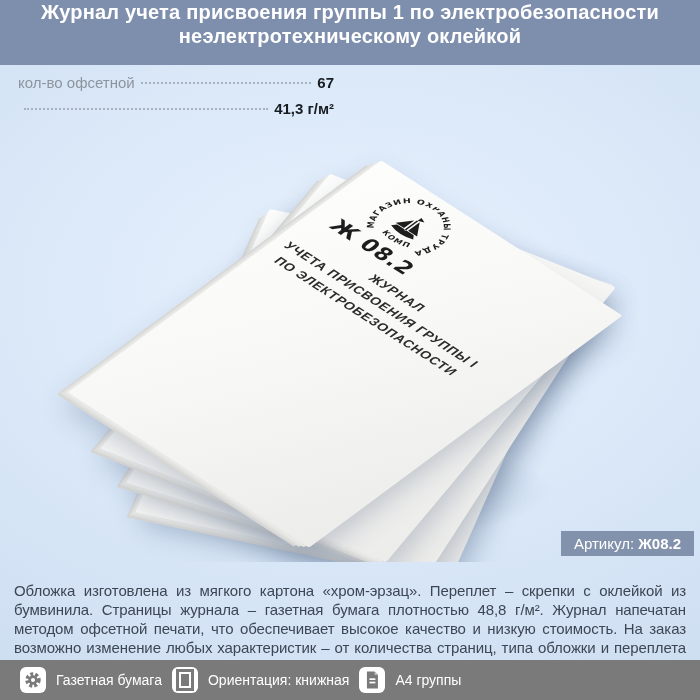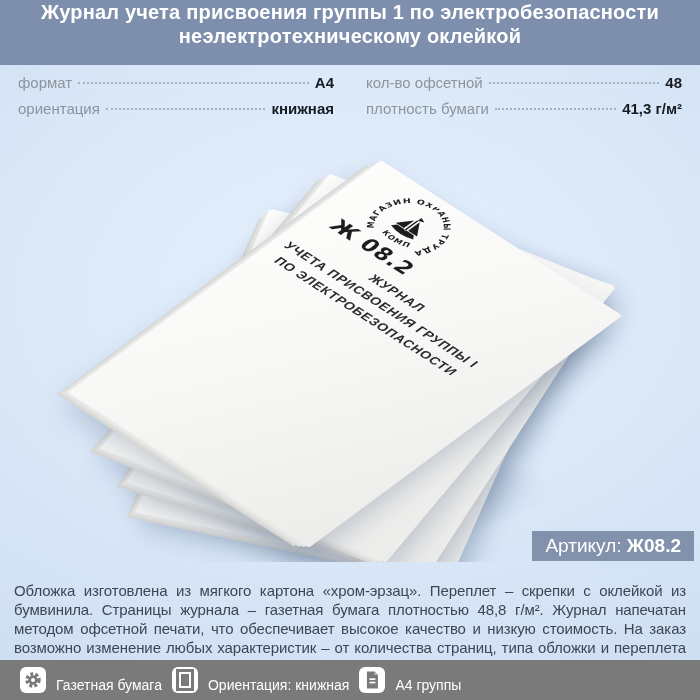--- a/index.html
+++ b/index.html
@@ -37,31 +37,31 @@
   .j4{transform:translate(-50%,-50%) translate(10px,80px) scaleY(.69) rotate(17deg);z-index:1;}
 
   .stamp{position:absolute;top:12px;left:26px;width:104px;height:100px;}
   .stamp text, .stamp textPath{fill:#1d1d1d;font-family:"DejaVu Sans",sans-serif;}
   .cover-title{position:absolute;top:118px;left:0;width:100%;margin-left:-22px;
     text-align:center;color:#2b2b2b;font-weight:700;font-size:15px;
     letter-spacing:.9px;line-height:23px;}
 
   
   .badge{position:absolute;top:531px;right:6px;z-index:10;background:#8292ad;
-    color:#fff;font-size:19px;padding:4px 13px;}
+    color:#fff;font-size:15px;padding:4px 13px;}
   .badge b{font-weight:700;}
 
   
   .desc{position:absolute;top:566px;left:14px;right:14px;color:#3d4654;
     font-size:15px;line-height:19px;text-align:justify;letter-spacing:-.1px;}
 
   
   .footer{position:absolute;left:0;right:0;bottom:0;height:40px;background:#7a7a7a;
     display:flex;align-items:center;gap:10px;padding-left:20px;box-sizing:border-box;}
-  .f-item{display:flex;align-items:flex-end;gap:10px;color:#fff;font-size:14px;white-space:nowrap;}
+  .f-item{display:flex;align-items:center;gap:10px;color:#fff;font-size:14px;white-space:nowrap;}
   .f-icon{width:26px;height:26px;background:#fff;border-radius:6px;flex:0 0 auto;
     display:flex;align-items:center;justify-content:center;}
   .orient-box{width:12px;height:16px;border:3px solid #7a7a7a;display:flex;
     align-items:center;justify-content:center;}
   .orient-box span{display:block;width:8px;height:12px;background:#7a7a7a;}
 </style>
 </head>
 <body>
 
 <div class="page">
@@ -69,38 +69,25 @@
   <div class="header">
     <div>Журнал учета присвоения группы 1 по электробезопасности</div>
     <div>неэлектротехническому оклейкой</div>
   </div>
 
   <div class="content-bg"></div>
 
   <div class="specs">
     <div>
       <div class="spec-row">
-        <span class="spec-label">формат</span>
+        <span class="spec-label">кол-во офсетной</span>
         <span class="spec-dots"></span>
-        <span class="spec-value">А4</span>
+        <span class="spec-value">67</span>
       </div>
       <div class="spec-row">
-        <span class="spec-label">ориентация</span>
-        <span class="spec-dots"></span>
-        <span class="spec-value">книжная</span>
-      </div>
-    </div>
-    <div>
-      <div class="spec-row">
-        <span class="spec-label">кол-во офсетной</span>
-        <span class="spec-dots"></span>
-        <span class="spec-value">48</span>
-      </div>
-      <div class="spec-row">
-        <span class="spec-label">плотность бумаги</span>
         <span class="spec-dots"></span>
         <span class="spec-value">41,3 г/м²</span>
       </div>
     </div>
   </div>
 
   <div class="stack">
     <div class="stack-shadow"></div>
 
     <div class="journal j4"></div>

